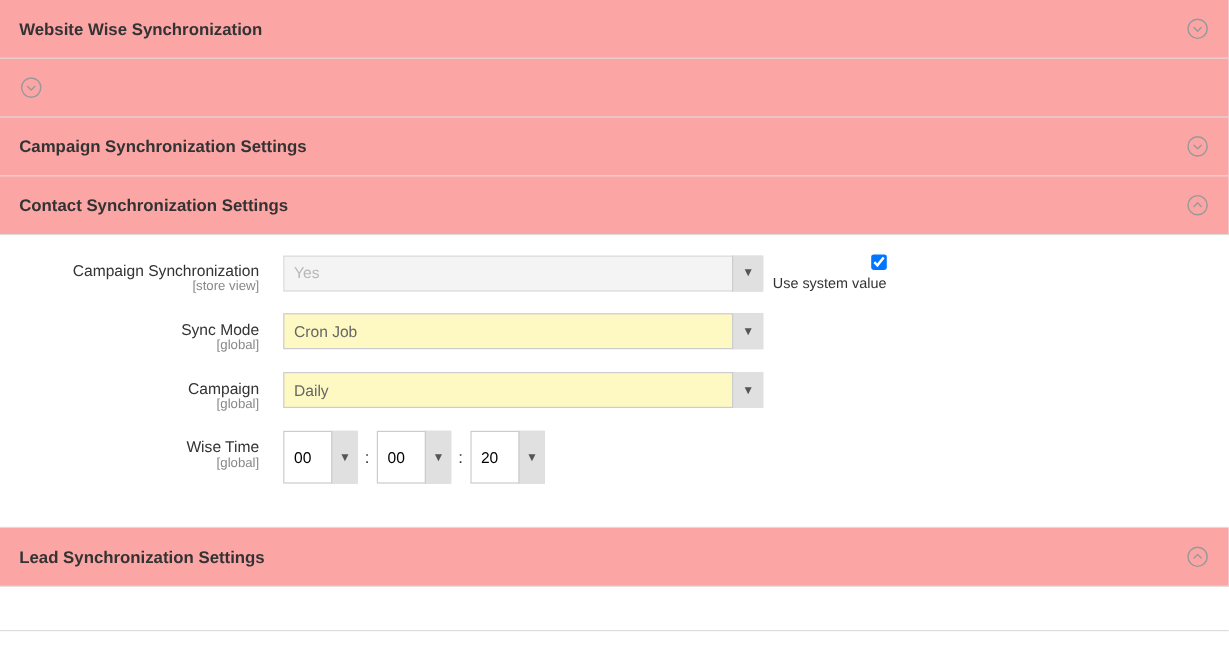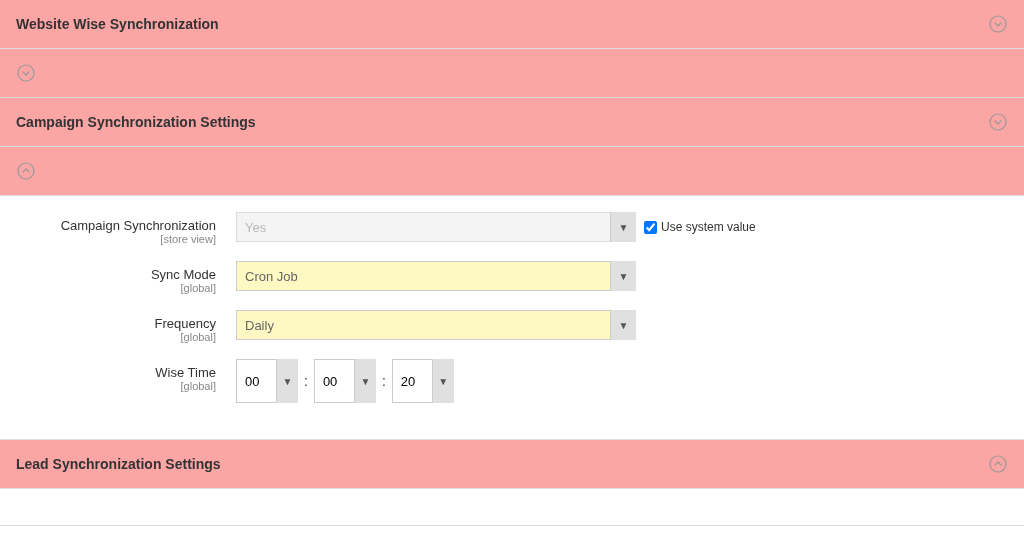--- a/index.html
+++ b/index.html
@@ -123,20 +123,21 @@
       min-width: 400px;
     }
 
     .use-system-value {
       display: flex;
       align-items: flex-end;
       gap: 4px;
       font-size: 12px;
       color: #333;
       white-space: nowrap;
+      flex-direction: column;
     }
 
     .use-system-value input[type="checkbox"] {
       margin: 0;
     }
 
     .time-row {
       display: flex;
       align-items: center;
       gap: 4px;
@@ -205,20 +206,21 @@
     <div class="section-header">
       <span class="section-title">Campaign Synchronization Settings</span>
       <span class="chevron-icon">
         <svg width="18" height="18" viewBox="0 0 18 18" fill="none" xmlns="http://www.w3.org/2000/svg">
           <circle cx="9" cy="9" r="8" stroke="#999" stroke-width="1.2"></circle>
           <path d="M6 8l3 3 3-3" stroke="#999" stroke-width="1.2" stroke-linecap="round" stroke-linejoin="round"></path>
         </svg>
       </span>
     </div>
     <div class="section-header">
+      <span class="section-title">Contact Synchronization Settings</span>
       <span class="chevron-icon">
         <svg width="18" height="18" viewBox="0 0 18 18" fill="none" xmlns="http://www.w3.org/2000/svg">
           <circle cx="9" cy="9" r="8" stroke="#999" stroke-width="1.2"></circle>
           <path d="M6 10l3-3 3 3" stroke="#999" stroke-width="1.2" stroke-linecap="round" stroke-linejoin="round"></path>
         </svg>
       </span>
     </div>
     <div class="section-body">
       <div class="form-row">
         <div class="form-label"><span class="label-text">Campaign Synchronization</span><span class="label-scope">[store view]</span></div>
@@ -230,21 +232,21 @@
           </label>
         </div>
       </div>
       <div class="form-row">
         <div class="form-label"><span class="label-text">Sync Mode</span><span class="label-scope">[global]</span></div>
         <div class="form-control-wrap">
           <div class="select-wrapper wide"><select class="form-select"><option value="Cron Job">Cron Job</option><option value="Manual">Manual</option></select><div class="dropdown-arrow">▼</div></div>
         </div>
       </div>
       <div class="form-row">
-        <div class="form-label"><span class="label-text">Frequency</span><span class="label-scope">[global]</span></div>
+        <div class="form-label"><span class="label-text">Campaign</span><span class="label-scope">[global]</span></div>
         <div class="form-control-wrap">
           <div class="select-wrapper wide"><select class="form-select"><option value="Daily">Daily</option><option value="Weekly">Weekly</option><option value="Monthly">Monthly</option></select><div class="dropdown-arrow">▼</div></div>
         </div>
       </div>
       <div class="form-row">
         <div class="form-label"><span class="label-text">Wise Time</span><span class="label-scope">[global]</span></div>
         <div class="form-control-wrap">
           <div class="time-row">
             <div class="time-select-wrapper"><select class="time-select"><option value="00">00</option></select><div class="dropdown-arrow">▼</div></div>
             <span class="time-separator">:</span>

